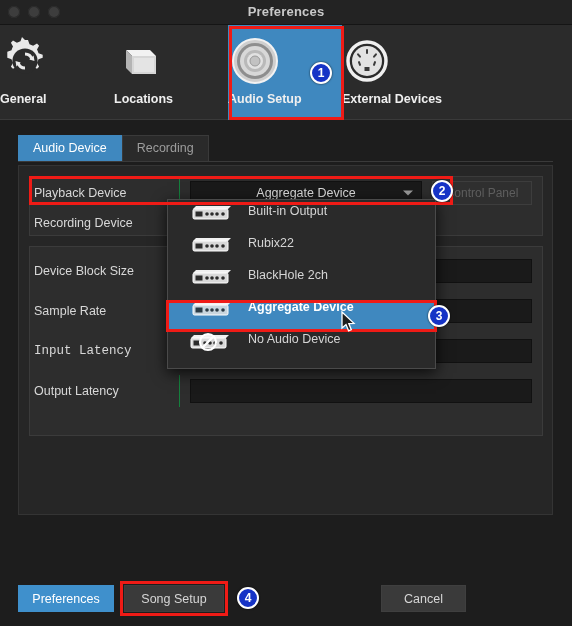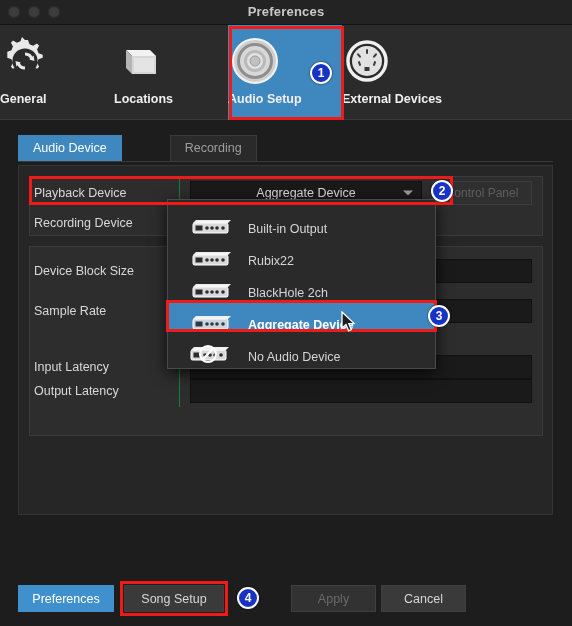--- a/index.html
+++ b/index.html
@@ -81,21 +81,20 @@
     position: absolute; left: 0; top: 120px; width: 572px; height: 450px;
     background: #1d1d1d;
   }
 
   
   .tabrow {
     position: absolute; left: 18px; top: 15px;
     display: flex;
     border-bottom: 1px solid #3a3a3a;
     width: 535px;
-    gap: 48px;
   }
   .tab {
     padding: 5px 14px 6px 14px;
     font-size: 12.5px;
     color: #9d9d9d;
     background: #2a2a2a;
     border: 1px solid #3a3a3a;
     border-bottom: none;
   }
   .tab.active { background: #3f88bf; color: #ffffff; border-color: #3f88bf; }
@@ -158,21 +157,21 @@
     position: absolute; left: 167px; top: 199px;
     width: 269px;
     background: #2a2a2a;
     border: 1px solid #4a4a4a;
     box-shadow: 0 4px 14px rgba(0,0,0,.75);
     z-index: 30;
     padding: 4px 0;
   }
   .mitem {
     height: 32px;
-    display: flex; align-items: flex-end;
+    display: flex; align-items: flex-start;
     color: #d5d5d5; font-size: 12.5px;
     padding-left: 6px;
     position: relative;
   }
   .mitem.sel {
     background: #3f88bf;
     color: #ffffff; font-weight: bold;
   }
   .micon { width: 74px; display: flex; align-items: center; justify-content: center; }
 
@@ -320,21 +319,21 @@
           <div class="rctl">
             <span></span>
           </div>
         </div>
         <div class="row" style="top:48px;">
           <div class="rlabel">Sample Rate</div>
           <div class="rctl">
             <span></span>
           </div>
         </div>
-        <div class="row" style="top:104px;">
+        <div class="row" style="top:88px;font-family:Liberation Mono, monospace;">
           <div class="rlabel">Input Latency</div>
           <div class="rctl">
             <span></span>
           </div>
         </div>
         <div class="row" style="top:128px;">
           <div class="rlabel">Output Latency</div>
           <div class="rctl">
             <span></span>
           </div>
@@ -443,21 +442,20 @@
 
   <div class="redbox" style="left:166px; top:300px; width:271px; height:32px;"></div>
 
   <div class="badge" style="left:431px; top:180px;">2</div>
 
   <div class="badge" style="left:428px; top:305px;">3</div>
 
   <div class="footer">
     <div class="btn blue" style="left:18px; width:96px;">Preferences</div>
     <div class="btn" style="left:124px; width:100px;">Song Setup</div>
-    <div class="btn dim" style="left:291px; width:85px;">Apply</div>
     <div class="btn" style="left:381px; width:85px;text-align:center;">Cancel</div>
     <div class="btn" style="left:471px; width:85px;margin-top:45px;">OK</div>
 
     <div class="redbox" style="left:120px; top:9px; width:108px; height:35px;"></div>
     <div class="badge" style="left:237px; top:15px;">4</div>
   </div>
 
 </div>
 
 </body></html>

